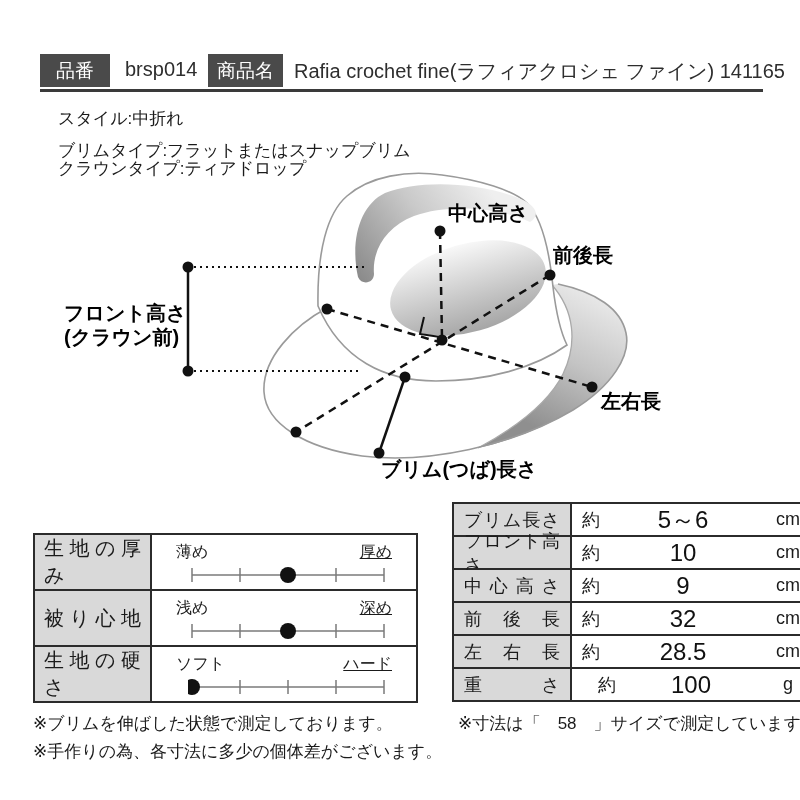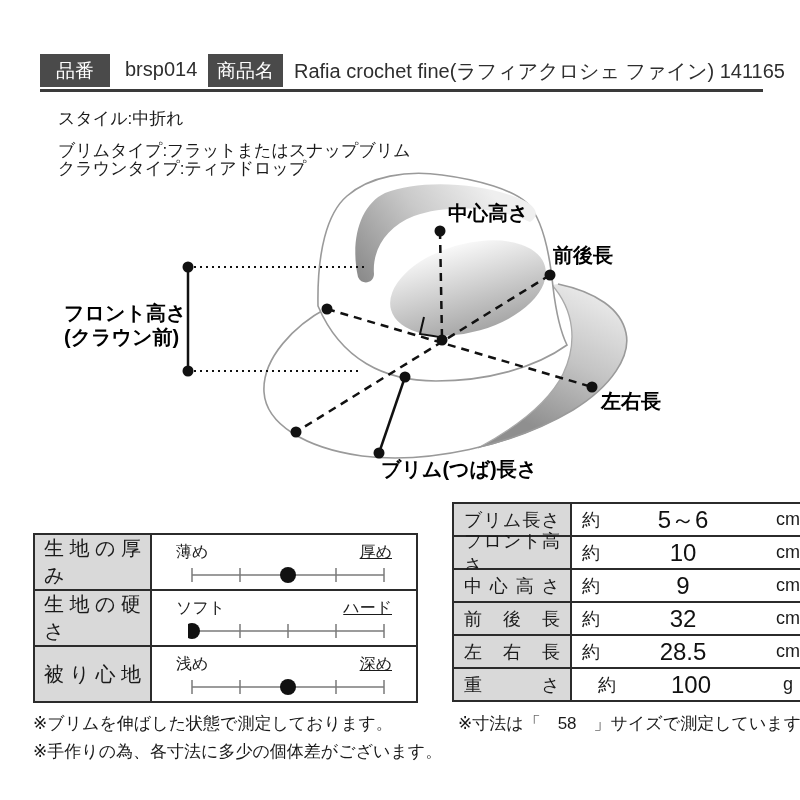--- a/index.html
+++ b/index.html
@@ -147,59 +147,59 @@
             <line x1="148" y1="8" x2="148" y2="22"></line>
           <line x1="196" y1="8" x2="196" y2="22"></line>
         </g>
         <circle cy="15" r="8" fill="#111" cx="100"></circle>
       </svg>
     </div>
   </div>
 
   <div class="frow">
     <div class="fcell-label">
+      <div class="ft-label">被り心地</div>
+    </div>
+    <div class="fcell-slider">
+      <span class="sl-min">浅め</span>
+      <span class="sl-max">深め</span>
+      <svg class="slider-svg" width="200" height="30">
+        <g stroke="#7a7a7a" stroke-width="1.5">
+          <line x1="4" y1="15" x2="196" y2="15"></line>
+          <line x1="4" y1="8" x2="4" y2="22"></line>
+            <line x1="52" y1="8" x2="52" y2="22"></line>
+          <line x1="100" y1="8" x2="100" y2="22"></line>
+            <line x1="148" y1="8" x2="148" y2="22"></line>
+          <line x1="196" y1="8" x2="196" y2="22"></line>
+        </g>
+        <circle cy="15" r="8" fill="#111" cx="100"></circle>
+      </svg>
+    </div>
+  </div>
+
+  <div class="frow">
+    <div class="fcell-label">
       <div class="ft-label">生地の硬さ</div>
     </div>
     <div class="fcell-slider">
       <span class="sl-min">ソフト</span>
       <span class="sl-max">ハード</span>
       <svg class="slider-svg" width="200" height="30">
         <g stroke="#7a7a7a" stroke-width="1.5">
           <line x1="4" y1="15" x2="196" y2="15"></line>
           <line x1="4" y1="8" x2="4" y2="22"></line>
             <line x1="52" y1="8" x2="52" y2="22"></line>
           <line x1="100" y1="8" x2="100" y2="22"></line>
             <line x1="148" y1="8" x2="148" y2="22"></line>
           <line x1="196" y1="8" x2="196" y2="22"></line>
         </g>
         <circle cy="15" r="8" fill="#111" cx="4"></circle>
       </svg>
     </div>
   </div>
-
-  <div class="frow">
-    <div class="fcell-label">
-      <div class="ft-label">被り心地</div>
-    </div>
-    <div class="fcell-slider">
-      <span class="sl-min">浅め</span>
-      <span class="sl-max">深め</span>
-      <svg class="slider-svg" width="200" height="30">
-        <g stroke="#7a7a7a" stroke-width="1.5">
-          <line x1="4" y1="15" x2="196" y2="15"></line>
-          <line x1="4" y1="8" x2="4" y2="22"></line>
-            <line x1="52" y1="8" x2="52" y2="22"></line>
-          <line x1="100" y1="8" x2="100" y2="22"></line>
-            <line x1="148" y1="8" x2="148" y2="22"></line>
-          <line x1="196" y1="8" x2="196" y2="22"></line>
-        </g>
-        <circle cy="15" r="8" fill="#111" cx="100"></circle>
-      </svg>
-    </div>
-  </div>
 </div>
 
 <div class="stable">
   <div class="srow">
     <div class="scell-label">
         <div class="sz-label">ブリム長さ</div>
       </div>
     <div class="scell-value">
       <span class="sz-approx">約</span>
       <span class="sz-value">5～6</span>

